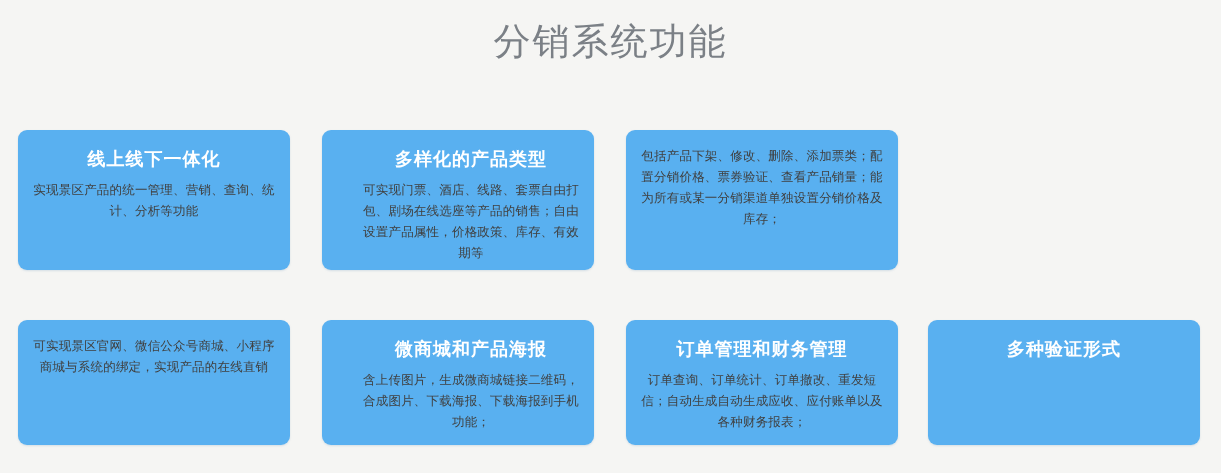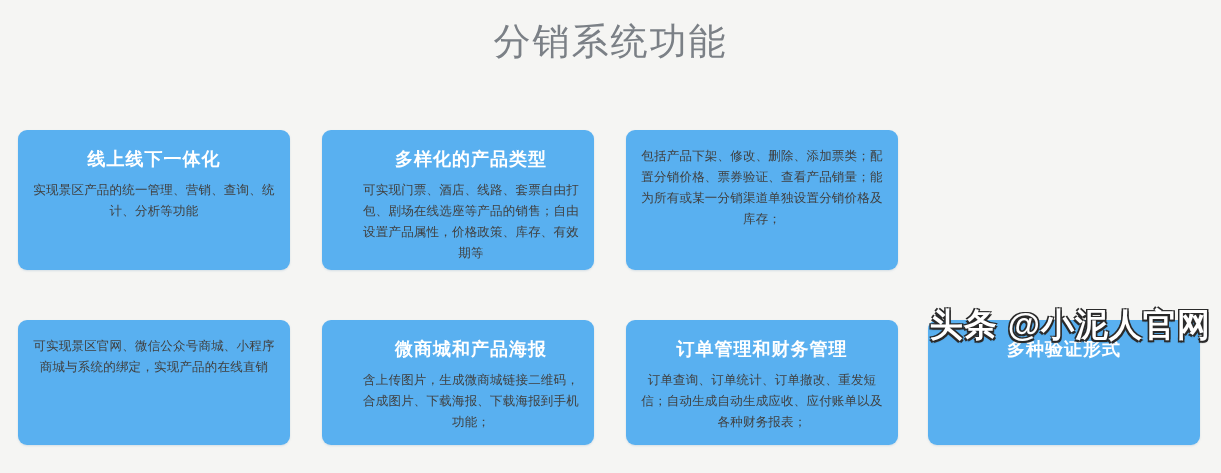--- a/index.html
+++ b/index.html
@@ -135,15 +135,14 @@
 
   <div class="card r2 c3">
     <div class="card-title">订单管理和财务管理</div>
     <div class="card-body">订单查询、订单统计、订单撤改、重发短信；自动生成自动生成应收、应付账单以及各种财务报表；</div>
   </div>
 
   <div class="card r2 c4">
     <div class="card-title">多种验证形式</div>
   </div>
 
-  <div class="watermark">头条 @小泥人官网</div>
 
 </div>
 
 </body></html>

